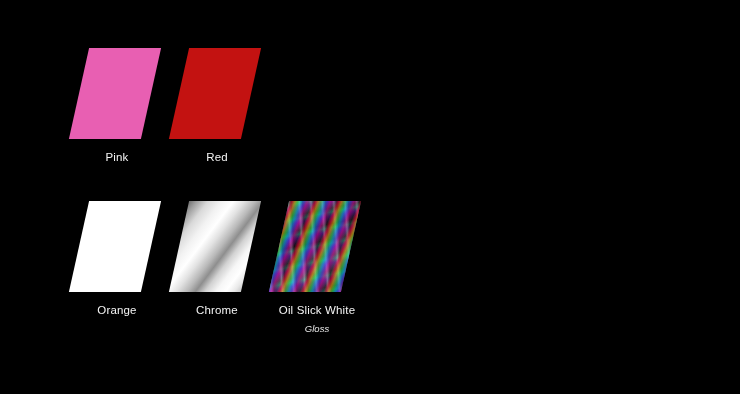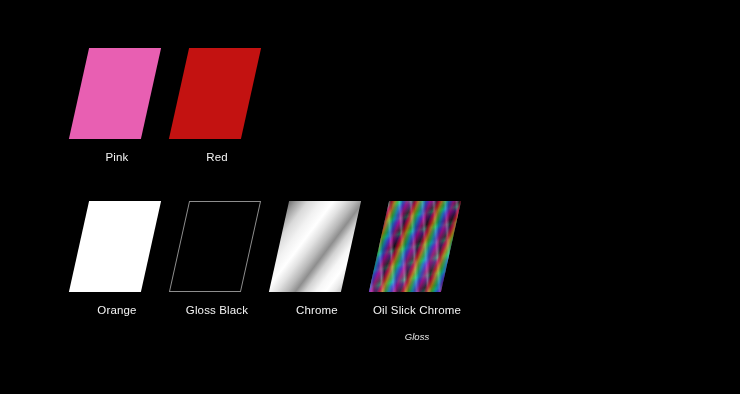--- a/index.html
+++ b/index.html
@@ -112,21 +112,21 @@
     font-size: 11.5px;
     line-height: 14px;
     letter-spacing: 0.15px;
     color: #f4f4f4;
     text-align: center;
     white-space: nowrap;
     font-weight: 400;
   }
 
   .chip-sublabel {
-    margin-top: 14px;
+    margin-top: 6px;
     font-size: 9.5px;
     line-height: 12px;
     font-style: italic;
     color: #eaeaea;
     text-align: center;
     white-space: nowrap;
   }
 </style>
 </head>
 <body style="background: rgb(0, 0, 0);">
@@ -157,39 +157,33 @@
 
   <div class="swatch-row" id="row-2">
 
     <div class="swatch-cell">
       <div class="chip-wrap">
         <div class="chip" style="background: rgb(255, 255, 255);"></div>
       </div>
       <div class="chip-label">Orange</div>
     </div>
 
-    <div class="swatch-cell">
-      <div class="chip-wrap">
-        <div class="chip outlined" style="background: rgb(0, 0, 0); border-color: rgb(141, 141, 141);"></div>
-      </div>
-      <div class="chip-label">Gloss Black</div>
-    </div>
 
 
 
     <div class="swatch-cell">
       <div class="chip-wrap">
         <div class="chip chrome-chip"></div>
       </div>
       <div class="chip-label">Chrome</div>
     </div>
 
     <div class="swatch-cell">
       <div class="chip-wrap">
         <div class="chip oilslick-chip"></div>
       </div>
-      <div class="chip-label">Oil Slick Chrome</div>
+      <div class="chip-label">Oil Slick White</div>
       <div class="chip-sublabel">Gloss</div>
     </div>
 
   </div>
 
 </div>
 
 </body></html>

